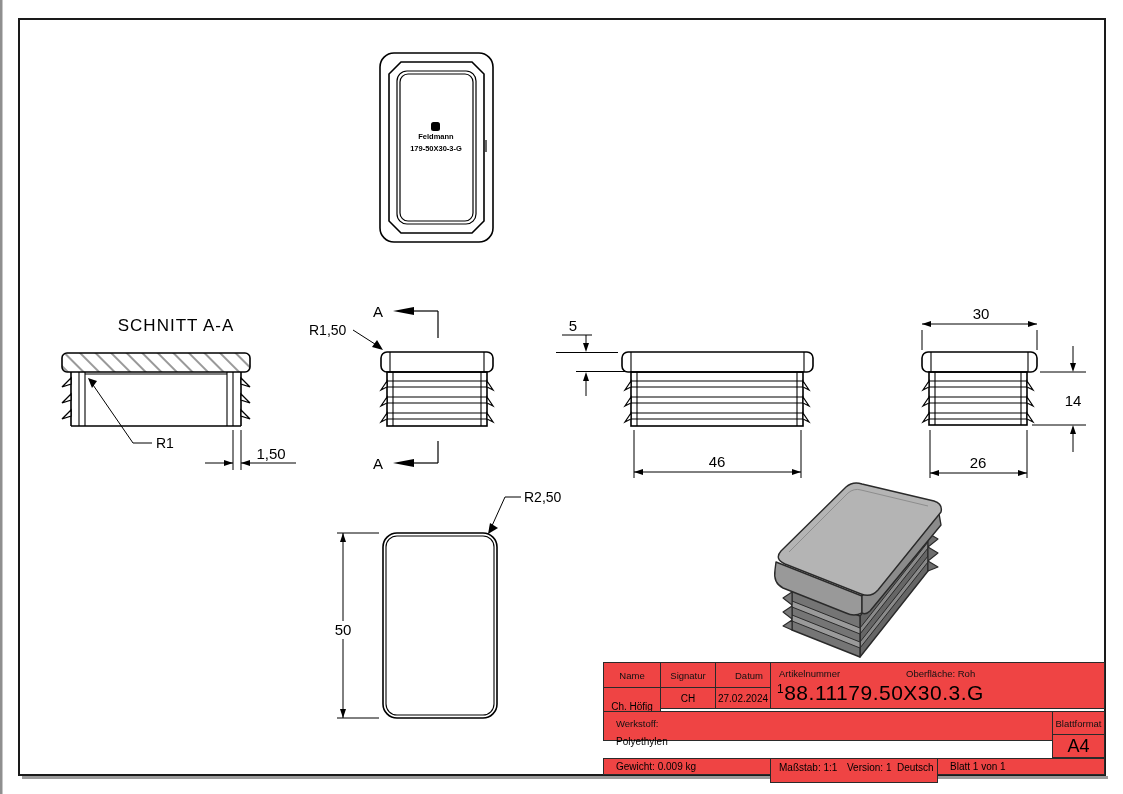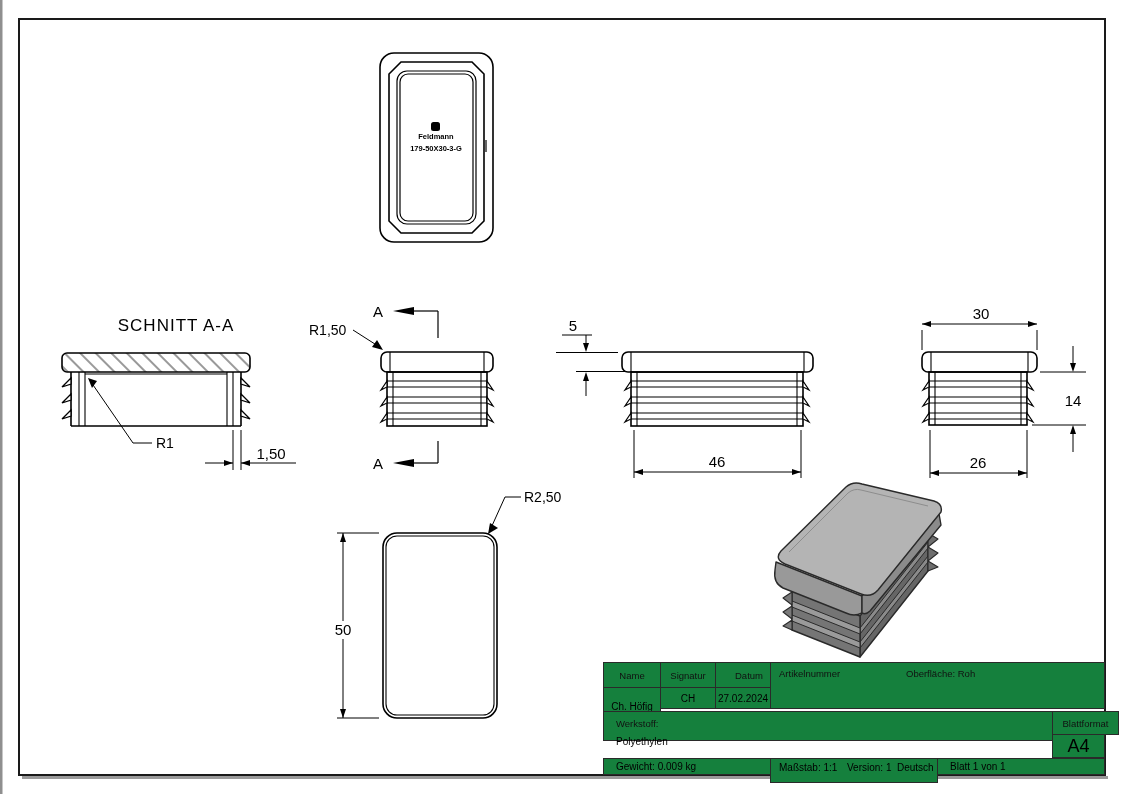--- a/index.html
+++ b/index.html
@@ -5,21 +5,21 @@
   html,body{margin:0;padding:0;background:#fff;}
   .page{position:relative;width:1123px;height:794px;background:#ffffff;overflow:hidden;
         font-family:"Liberation Sans",sans-serif;color:#000;text-decoration:underline;}
   svg text{fill:#000;font-family:"Liberation Sans",sans-serif;}
   .dimtxt{font-size:15px;}
   .radtxt{font-size:14px;}
   .sectitle{font-size:17px;letter-spacing:1px;}
   .cutletter{font-size:15px;}
   .lbl-brand{font-size:7.5px;font-weight:bold;}
   .lbl-code{font-size:7.5px;font-weight:bold;}
-  .tb{position:absolute;box-sizing:border-box;border:1px solid #2a2a2a;background:#15803d;}
+  .tb{position:absolute;box-sizing:border-box;border:1px solid #2a2a2a;background:#ef4444;}
   .tb-cell{display:flex;align-items:center;justify-content:center;font-size:10px;}
   .tb-small{font-size:9.5px;color:#111;}
   .artnum{font-size:21px;letter-spacing:.5px;white-space:nowrap;}
   .artnum .tick{font-size:12px;vertical-align:7px;}
   .tb-left{justify-content:flex-start;padding-left:12px;}
 </style>
 </head>
 <body>
 
 <div class="page">
@@ -288,28 +288,29 @@
   <div class="tb tb-cell tb-small" style="left:660px;top:662px;width:56px;height:26px">Signatur</div>
   <div class="tb tb-cell tb-small" style="left:715px;top:662px;width:68px;height:26px">Datum</div>
 
   <div class="tb tb-cell" style="left:603px;top:687px;width:58px;height:38px">Ch. Höfig</div>
   <div class="tb tb-cell" style="left:660px;top:687px;width:56px;height:22px">CH</div>
   <div class="tb tb-cell" style="left:715px;top:687px;width:56px;height:22px">27.02.2024</div>
 
   <div class="tb" style="left:770px;top:662px;width:335px;height:47px">
     <span class="tb-small" style="position:absolute;left:8px;top:5px">Artikelnummer</span>
     <span class="tb-small" style="position:absolute;left:135px;top:5px">Oberfläche:  Roh</span>
+    <span class="artnum" style="position:absolute;left:6px;top:18px"><span class="tick">1</span><span>88.11179.50X30.3.G</span></span>
   </div>
 
   <div class="tb" style="left:603px;top:711px;width:450px;height:30px">
     <span class="tb-small" style="position:absolute;left:12px;top:6px">Werkstoff:</span>
     <span style="position:absolute;left:12px;top:24px;font-size:10px">Polyethylen</span>
   </div>
 
-  <div class="tb tb-cell tb-small" style="left:1052px;top:711px;width:67px;height:24px">Blattformat</div>
+  <div class="tb tb-cell tb-small" style="left:1052px;top:711px;width:53px;height:24px">Blattformat</div>
   <div class="tb tb-cell" style="left:1052px;top:734px;width:53px;height:24px;font-size:18px">A4</div>
 
   <div class="tb tb-cell tb-left" style="left:603px;top:758px;width:168px;height:17px">Gewicht: 0.009 kg</div>
   <div class="tb" style="left:770px;top:758px;width:168px;height:25px">
     <span style="position:absolute;left:8px;top:3px;font-size:10px">Maßstab: 1:1</span>
     <span style="position:absolute;left:76px;top:3px;font-size:10px">Version: 1</span>
     <span style="position:absolute;left:126px;top:3px;font-size:10px">Deutsch</span>
   </div>
   <div class="tb tb-cell tb-left" style="left:937px;top:758px;width:168px;height:17px">Blatt 1 von 1</div>
 </div>

